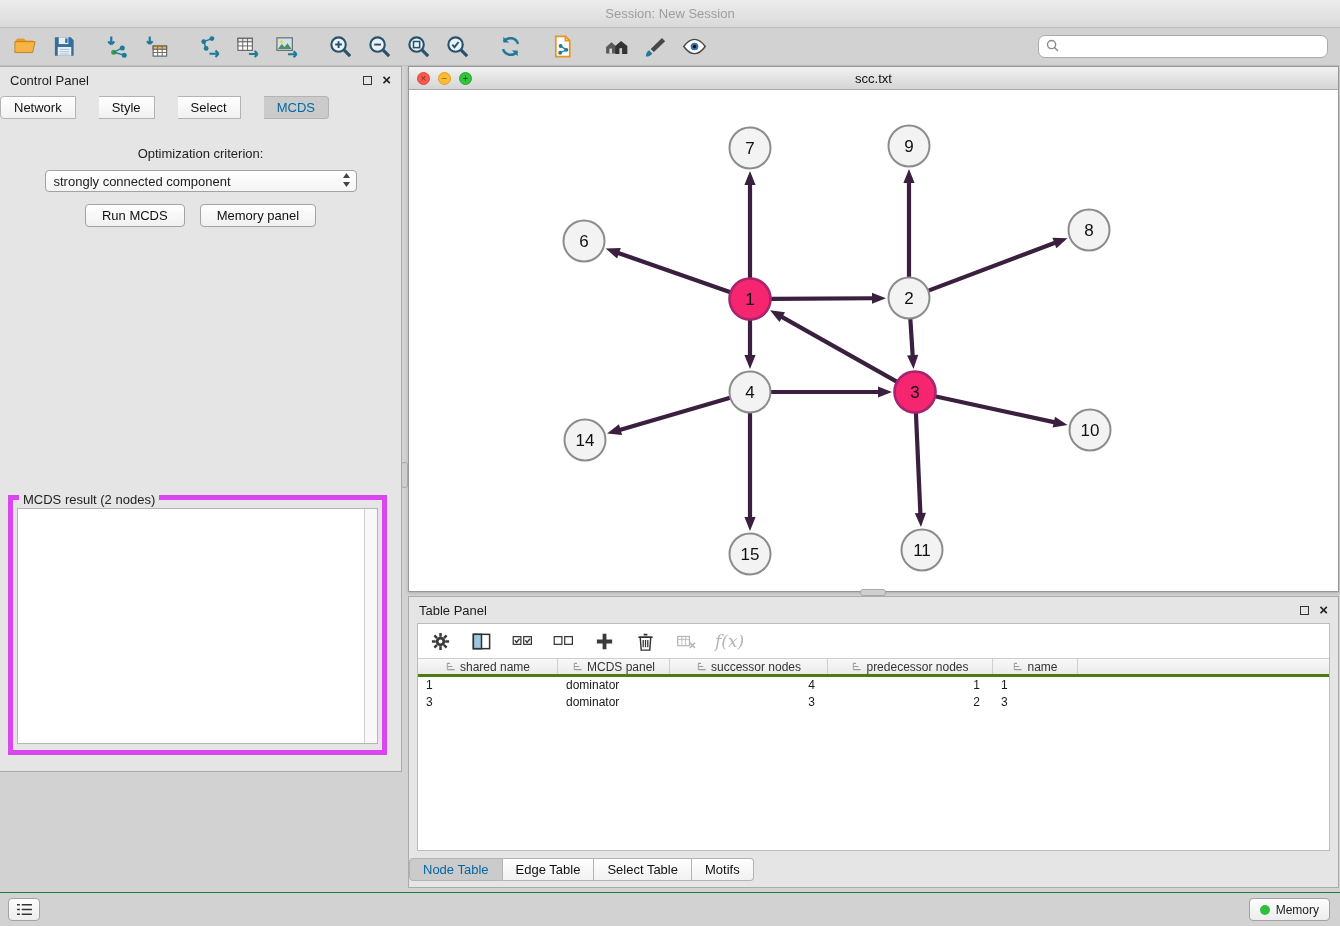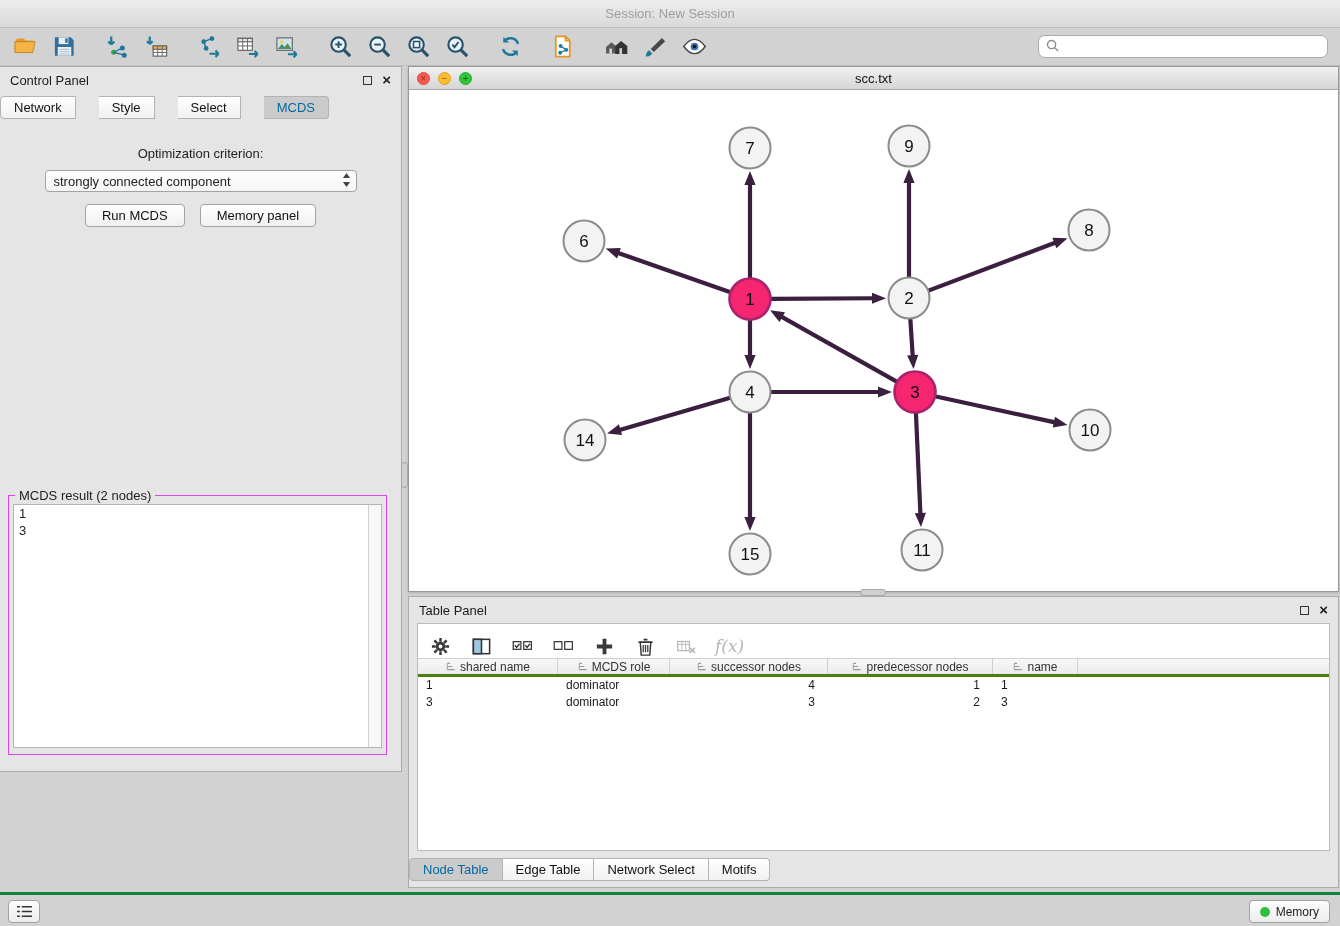--- a/index.html
+++ b/index.html
@@ -41,21 +41,21 @@
     background:#e5e5e5; border:1px solid #ababab; border-left:none; }
   .cp-tabs { display:flex; justify-content:flex-start; margin-top:3px;gap:23px; }
   .opt-label { text-align:center; font-size:13px; margin-top:27px; }
   .combo { margin:9px auto 0; width:312px; height:22px; background:linear-gradient(#ffffff,#f4f4f4);
     border:1px solid #a3a3a3; border-radius:4px; display:flex; align-items:center;
     padding:0 4px 0 8px; font-size:13px; cursor:pointer; }
   .combo .cval { flex:1; }
   .btn-row { display:flex; justify-content:center; gap:15px; margin-top:12px; }
   .mac-btn { font-family:inherit; font-size:13px; padding:3px 16px; background:linear-gradient(#ffffff,#f0f0f0);
     border:1px solid #a3a3a3; border-radius:4px; cursor:pointer; color:#111; }
-  .result-group { position:absolute; left:8px; right:14px; top:428px; bottom:16px; border:1px solid #d946ef; }
+  .result-group { position:absolute; left:8px; right:14px; top:428px; bottom:16px; border:5px solid #d946ef;text-align:right; }
   .group-legend { position:absolute; top:-8px; left:6px; background:#e5e5e5; padding:0 4px; font-size:13px; }
   .result-list { position:absolute; left:4px; right:4px; top:8px; bottom:6px; background:#fff; border:1px solid #b5b5b5; font-size:13px; }
   .result-item { padding:1px 0 0 5px; line-height:16px; }
   .scroll-col { position:absolute; right:0; top:0; bottom:0; width:13px; background:#f8f8f8; border-left:1px solid #d0d0d0; }
 
   
   .network-window { position:absolute; left:408px; top:66px; width:931px; height:526px;
     background:#fff; border:1px solid #979797; box-shadow:0 1px 3px rgba(0,0,0,.18); }
   .nw-titlebar { height:23px; background:linear-gradient(#f1f1f1,#d5d5d5); border-bottom:1px solid #a8a8a8;
     position:relative; text-align:center; font-size:13px; line-height:23px; color:#111; }
@@ -70,35 +70,35 @@
   
   .v-handle { position:absolute; left:401px; top:462px; width:7px; height:26px;
     background:#cfcfcf; border:1px solid #a8a8a8; border-radius:3px; cursor:col-resize; }
   .h-handle { position:absolute; left:860px; top:589px; width:26px; height:7px;
     background:#cfcfcf; border:1px solid #a8a8a8; border-radius:3px; cursor:row-resize; }
 
   
   .table-panel { position:absolute; left:408px; top:596px; width:931px; height:292px;
     background:#e5e5e5; border:1px solid #ababab; }
   .tp-body { position:absolute; left:8px; right:8px; top:26px; bottom:36px; background:#fff; border:1px solid #bcbcbc; }
-  .tp-toolbar { height:34px; display:flex; align-items:flex-end; gap:17px; padding:0 10px; background:#fff; }
+  .tp-toolbar { height:34px; display:flex; align-items:center; gap:17px; padding:0 10px; background:#fff; }
   .tp-tool { display:inline-flex; align-items:center; justify-content:center; width:24px; height:24px; cursor:pointer; }
   .tp-tool svg { width:21px; height:21px; }
   .tp-tool.fx { width:auto; font-family:"DejaVu Serif", serif; font-style:italic; font-size:17px; color:#b5b5b5; cursor:default; }
   .tp-head { display:flex; height:19px; border-top:1px solid #cfcfcf; border-bottom:3px solid #4d7c0f; }
   .tp-hcell { display:flex; align-items:center; justify-content:center; gap:4px;
     background:linear-gradient(#f8f8f8,#ebebeb); border-right:1px solid #cfcfcf; font-size:12px; color:#333; }
   .tp-hcell.filler { flex:1; border-right:none; }
   .tp-row { display:flex; height:17px; font-size:12px; color:#1a1a1a; }
   .tp-cell { padding-top:1px; }
   .tp-tabs { position:absolute; bottom:6px; left:0; right:0; display:flex; }
 
   
   .statusbar { position:absolute; left:0; top:892px; width:1340px; height:34px;
-    background:#d2d2d2; border-top:3px solid #15803d; }
+    background:#d2d2d2; border-top:1px solid #15803d; }
   .menu-btn { position:absolute; left:8px; top:5px; width:32px; height:23px;
     border:1px solid #a2a2a2; border-radius:4px; background:linear-gradient(#fdfdfd,#ededed);
     display:flex; align-items:center; justify-content:center; cursor:pointer; }
   .memory-btn { position:absolute; right:10px; top:5px; height:23px;
     border:1px solid #a2a2a2; border-radius:4px; background:linear-gradient(#fdfdfd,#ededed);
     display:flex; align-items:center; gap:6px; padding:0 10px; font-size:12px; cursor:pointer; }
   .dot { width:10px; height:10px; border-radius:50%; background:#2fbf3f; }
 </style>
 </head>
 <body>
@@ -477,21 +477,21 @@
             <path d="M2.5 2.5h3M2.5 6h5.5M2.5 9.5h8" stroke="#9a9a9a" stroke-width="1.3" fill="none"></path>
             <path d="M2.5 2.5v7" stroke="#9a9a9a" stroke-width="1"></path>
           </svg>
           <span>shared name</span>
         </div>
         <div class="tp-hcell" style="width: 112px;">
           <svg width="11" height="11" viewBox="0 0 12 12">
             <path d="M2.5 2.5h3M2.5 6h5.5M2.5 9.5h8" stroke="#9a9a9a" stroke-width="1.3" fill="none"></path>
             <path d="M2.5 2.5v7" stroke="#9a9a9a" stroke-width="1"></path>
           </svg>
-          <span>MCDS role</span>
+          <span>MCDS panel</span>
         </div>
         <div class="tp-hcell" style="width: 158px;">
           <svg width="11" height="11" viewBox="0 0 12 12">
             <path d="M2.5 2.5h3M2.5 6h5.5M2.5 9.5h8" stroke="#9a9a9a" stroke-width="1.3" fill="none"></path>
             <path d="M2.5 2.5v7" stroke="#9a9a9a" stroke-width="1"></path>
           </svg>
           <span>successor nodes</span>
         </div>
         <div class="tp-hcell" style="width: 165px;">
           <svg width="11" height="11" viewBox="0 0 12 12">
@@ -522,21 +522,21 @@
           <div class="tp-cell" style="width: 112px; text-align: left; padding: 1px 0px 0px 8px;">dominator</div>
           <div class="tp-cell" style="width: 158px; text-align: right; padding: 1px 13px 0px 0px;">3</div>
           <div class="tp-cell" style="width: 165px; text-align: right; padding: 1px 13px 0px 0px;">2</div>
           <div class="tp-cell" style="width: 85px; text-align: left; padding: 1px 0px 0px 8px;">3</div>
         </div>
       </div>
   </div>
   <div class="tp-tabs">
     <span class="tab selected">Node Table</span>
     <span class="tab">Edge Table</span>
-    <span class="tab">Network Select</span>
+    <span class="tab">Select Table</span>
     <span class="tab">Motifs</span>
   </div>
 </div>
 
 <div class="statusbar">
   <div class="menu-btn">
     <svg width="17" height="13" viewBox="0 0 18 14">
         <path d="M1 2h3M6 2h11M1 7h3M6 7h11M1 12h3M6 12h11" stroke="#333" stroke-width="1.6"></path>
       </svg>
   </div>

